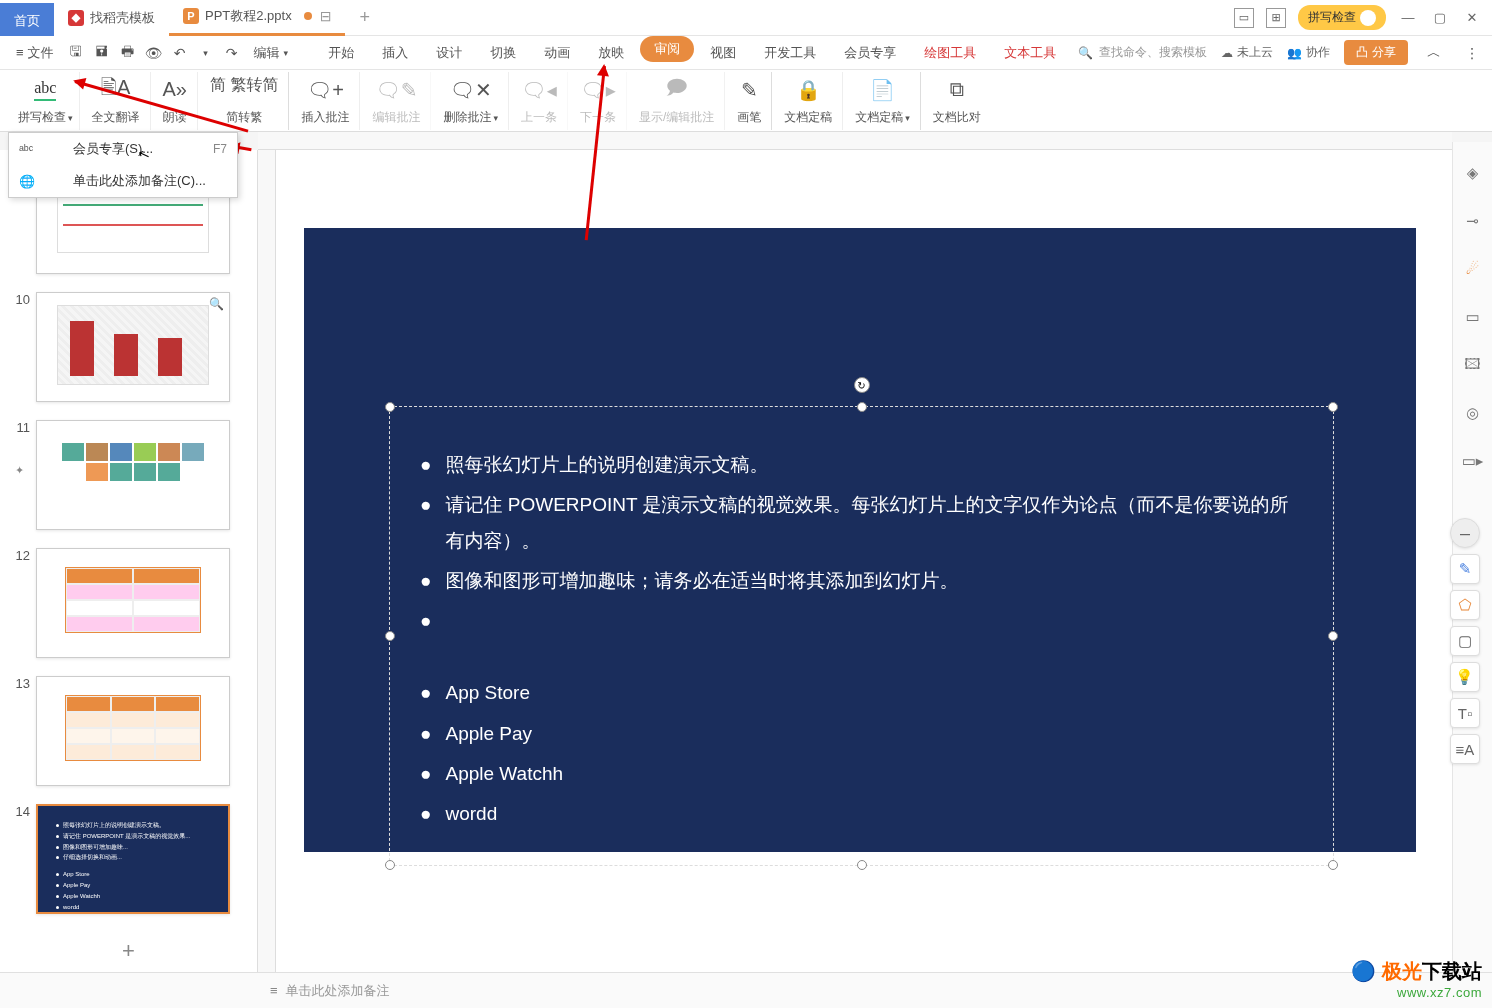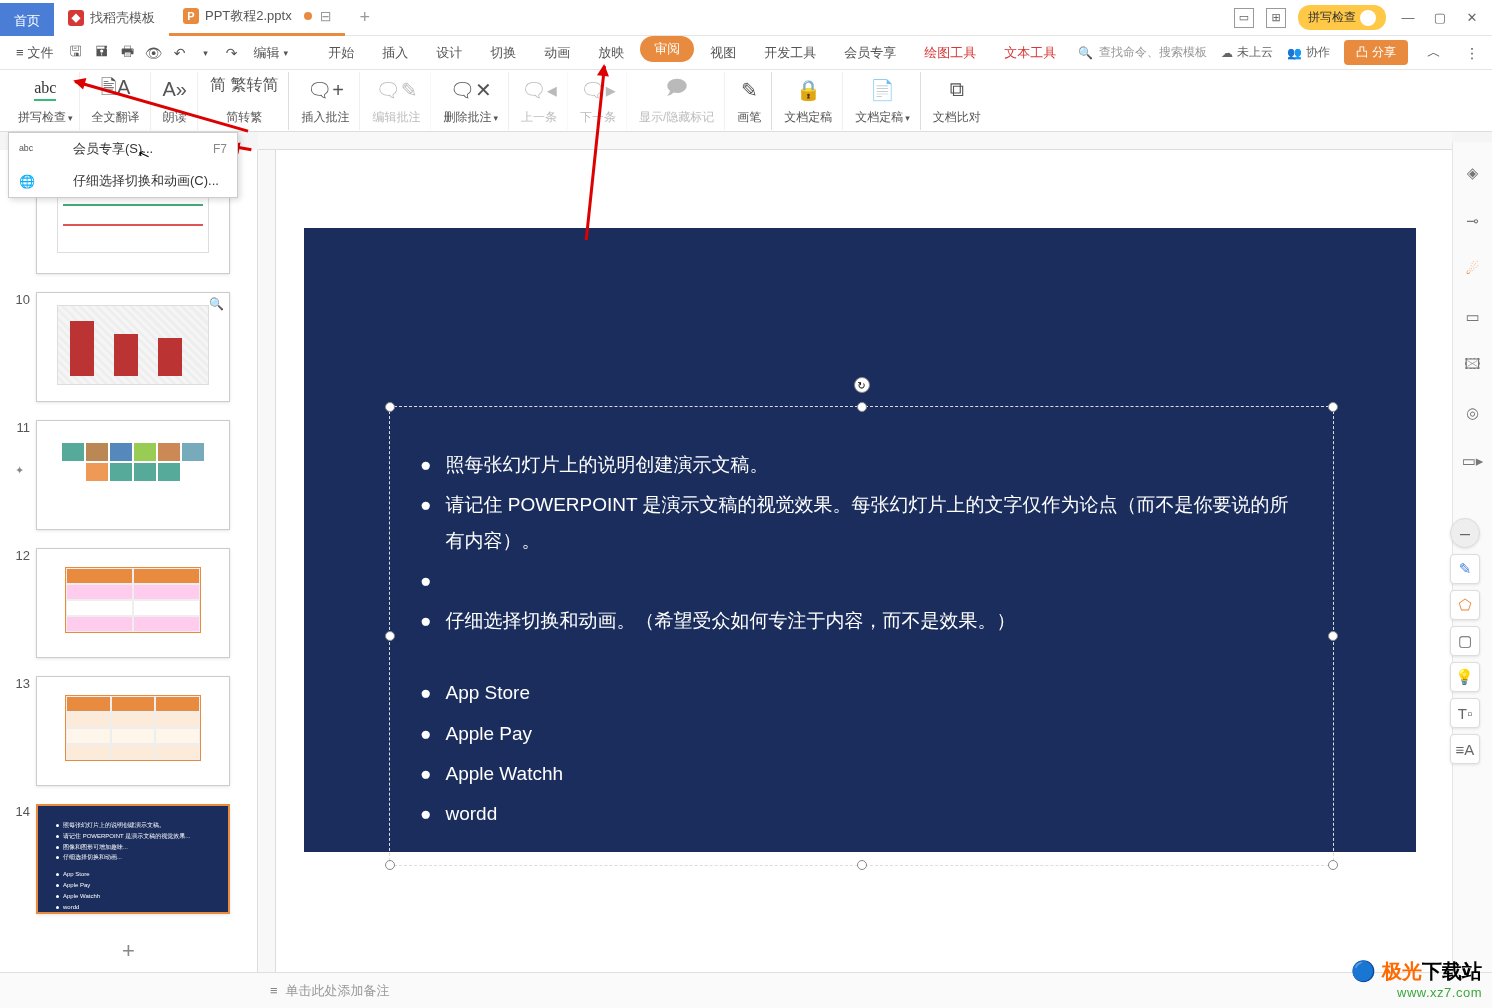--- a/index.html
+++ b/index.html
@@ -255,21 +255,21 @@
   <div class="ribbon-group ribbon-disabled">
     <div class="ribbon-icon">🗨◂</div>
     <div class="ribbon-label">上一条</div>
   </div>
   <div class="ribbon-group ribbon-disabled">
     <div class="ribbon-icon">🗨▸</div>
     <div class="ribbon-label">下一条</div>
   </div>
   <div class="ribbon-group ribbon-disabled" style="border-right:1px solid #ddd">
     <div class="ribbon-icon">🗩</div>
-    <div class="ribbon-label">显示/隐藏标记</div>
+    <div class="ribbon-label">显示/编辑批注</div>
   </div>
   <div class="ribbon-group" style="border-right:1px solid #ddd">
     <div class="ribbon-icon">✎</div>
     <div class="ribbon-label">画笔</div>
   </div>
   <div class="ribbon-group">
     <div class="ribbon-icon">🔒</div>
     <div class="ribbon-label">文档定稿</div>
   </div>
   <div class="ribbon-group" style="border-right:1px solid #ddd">
@@ -287,21 +287,21 @@
 <div class="red-arrow arrow-3"></div>
 
 <div class="dropdown-menu">
   <div class="dropdown-item">
     <span class="dropdown-icon">ᵃᵇᶜ</span>
     <span>会员专享(S)...</span>
     <span class="dropdown-shortcut">F7</span>
   </div>
   <div class="dropdown-item">
     <span class="dropdown-icon">🌐</span>
-    <span>仔细选择切换和动画(C)...</span>
+    <span>单击此处添加备注(C)...</span>
   </div>
 </div>
 <div class="cursor-arrow">↖</div>
 
 <div class="ruler-h"></div>
 <div class="ruler-v"></div>
 
 <div class="main-area">
 
   <div class="slide-panel">
@@ -433,24 +433,24 @@
           <div class="bullet-item">
               <span class="bullet">●</span>
               <span>照每张幻灯片上的说明创建演示文稿。</span>
             </div>
           <div class="bullet-item">
               <span class="bullet">●</span>
               <span>请记住 POWERPOINT 是演示文稿的视觉效果。每张幻灯片上的文字仅作为论点（而不是你要说的所有内容）。</span>
             </div>
           <div class="bullet-item">
               <span class="bullet">●</span>
-            </div>
-          <div class="bullet-item">
-              <span class="bullet">●</span>
-              <span>仔细选择切换和动画。（希望受众如何专注于内容，而不是效果。）</span>
+              <span>图像和图形可增加趣味；请务必在适当时将其添加到幻灯片。</span>
+            </div>
+          <div class="bullet-item">
+              <span class="bullet">●</span>
             </div>
           <div style="height:32px"></div>
           <div class="bullet-item">
               <span class="bullet">●</span>
               <span>App Store</span>
             </div>
           <div class="bullet-item">
               <span class="bullet">●</span>
               <span>Apple Pay</span>
             </div>

